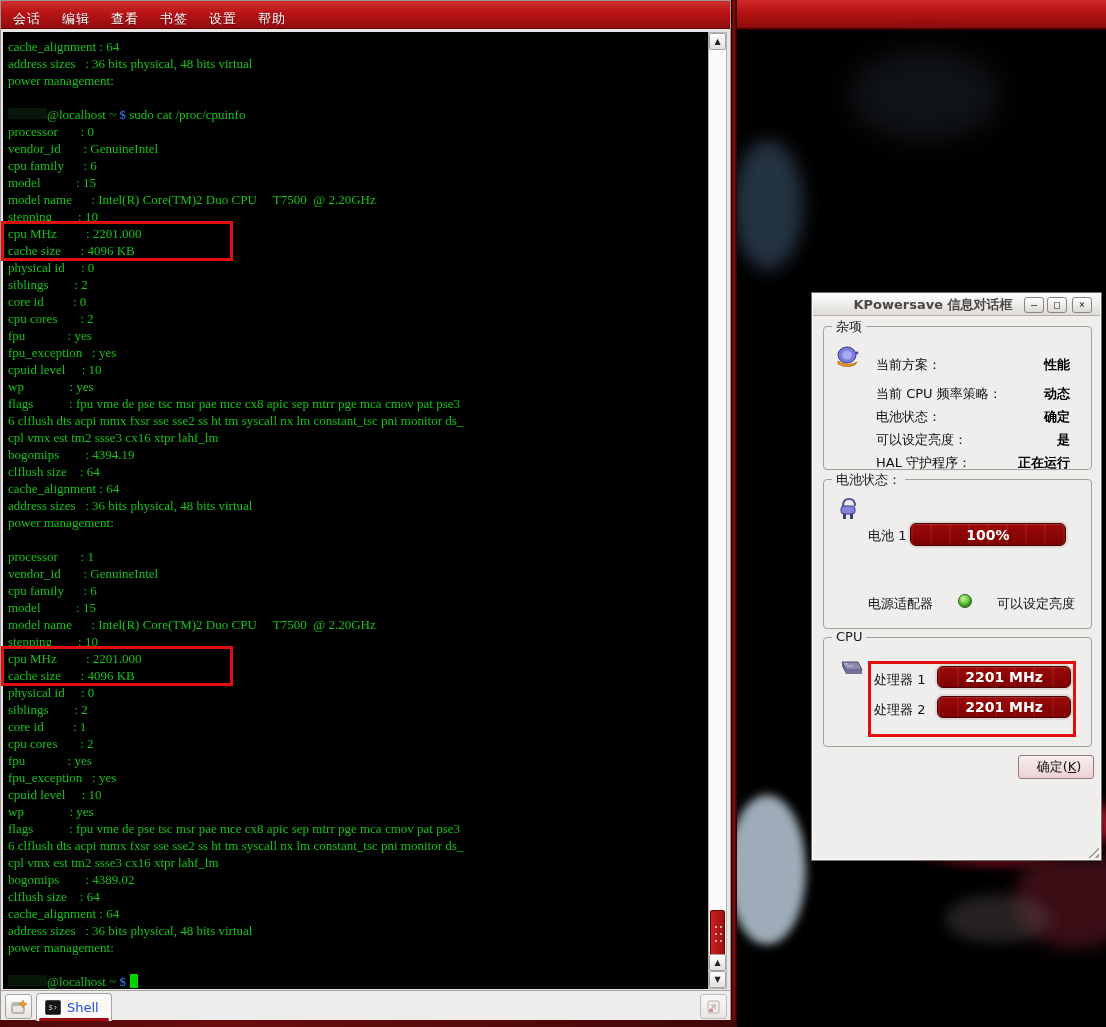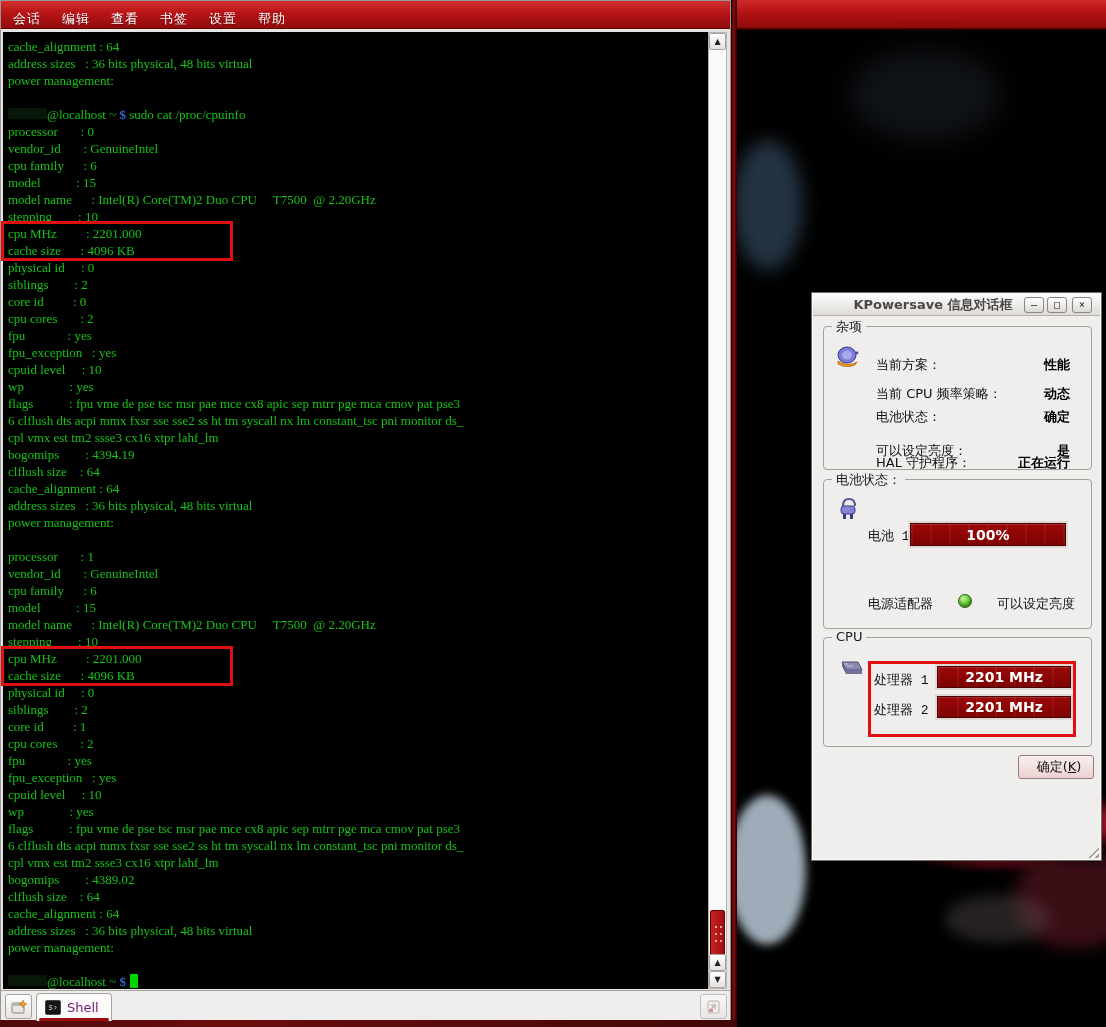--- a/index.html
+++ b/index.html
@@ -64,21 +64,21 @@
   
   .tabbar { position:absolute; left:0; top:989px; width:729px; height:30px;
     background:#efedeb; border-top:1px solid #aaa6a2; }
   .tb-btn { position:absolute; top:3px; width:27px; height:25px; background:linear-gradient(#fff,#e6e3e0);
     border:1px solid #a7a3a0; border-radius:3px; display:flex; align-items:center; justify-content:center; }
   .tab-shell { position:absolute; left:35px; top:2px; height:28px; padding:0 12px 0 8px;
     background:#fbfaf9; border:1px solid #a7a3a0; border-bottom:none; border-radius:4px 4px 0 0;
     display:flex; align-items:center; gap:6px; }
   .tab-shell .underline { position:absolute; left:2px; right:2px; bottom:0; height:3px;
     background:#9d0d0d; border-radius:2px; }
-  .tab-shell .label { font-size:13px; color:#701a75; }
+  .tab-shell .label { font-size:13px; color:#1d4ed8; }
   .mini-term { width:16px; height:15px; background:#151515; border:1px solid #444; border-radius:2px;
     color:#bfe8bf; font-size:8px; line-height:13px; text-align:center;
     font-family:"DejaVu Sans Mono",monospace; }
 
   
   .dialog { position:absolute; left:811px; top:292px; width:291px; height:569px;
     background:#efeeec; border:1px solid #6f6b68; box-shadow:0 2px 8px rgba(0,0,0,.55), inset 0 0 0 1px #fafafa; }
   .dtitle { position:absolute; left:1px; top:1px; right:1px; height:22px;
     background:linear-gradient(#fdfdfd,#dedbd7); border-bottom:1px solid #b5b1ad;
     display:flex; align-items:center; }
@@ -89,23 +89,23 @@
     font-family:"DejaVu Sans Mono",monospace; }
   .groupbox { position:absolute; border:1px solid #a5a19d; border-radius:4px; }
   .gb-legend { position:absolute; top:-9px; left:8px; background:#efeeec; padding:0 4px;
     font-size:13px; color:#1a1a1a; }
   .mrow { position:absolute; left:52px; right:21px; height:23px; display:flex; align-items:center; }
   .mrow .lbl { font-size:13px; color:#111; }
   .mrow .val { margin-left:auto; font-size:13px; font-weight:bold; color:#000; }
   .bar { position:absolute; background:
       repeating-linear-gradient(90deg, rgba(255,255,255,.055) 0 2px, transparent 2px 19px),
       linear-gradient(#9c0808,#7e0202);
-    border:1px solid #4a0101; border-radius:0; box-shadow:inset 0 1px 0 rgba(255,255,255,.15), 0 0 0 2px #dddad6;
+    border:1px solid #4a0101; border-radius:6px; box-shadow:inset 0 1px 0 rgba(255,255,255,.15), 0 0 0 2px #dddad6;
     color:#fff; font-weight:bold; font-size:14px; display:flex; align-items:center; justify-content:center; }
-  .rowlabel { position:absolute; font-size:13px; color:#111;font-family:Liberation Mono, monospace; }
+  .rowlabel { position:absolute; font-size:13px; color:#111; }
   .led { position:absolute; width:14px; height:14px; border-radius:50%;
     background:radial-gradient(circle at 35% 30%, #c6f7a6, #55c42c 55%, #2e7d12);
     border:1px solid #2a5c10; box-shadow:inset 0 -2px 3px rgba(0,0,0,.25); }
   .okbtn { position:absolute; left:206px; top:462px; width:76px; height:24px;
     background:linear-gradient(#f9eeee,#ecd2d2); border:1px solid #8d7f7f; border-radius:3px;
     font-size:13px; color:#111; display:flex; align-items:center; justify-content:center;padding-left:6px; }
   .grip { position:absolute; right:2px; bottom:2px; width:13px; height:13px;
     background:repeating-linear-gradient(135deg, transparent 0 2px, #9a9692 2px 3.5px, #fff 3.5px 4.5px);
     clip-path:polygon(100% 0, 100% 100%, 0 100%); }
   .hl-dialog { left:868px; top:661px; width:208px; height:76px; position:absolute; border:3px solid #e01010; }
@@ -212,21 +212,21 @@
             <span class="val">性能</span>
           </div>
           <div class="mrow" style="top: 55px;">
             <span class="lbl">当前 CPU 频率策略：</span>
             <span class="val">动态</span>
           </div>
           <div class="mrow" style="top: 78px;">
             <span class="lbl">电池状态：</span>
             <span class="val">确定</span>
           </div>
-          <div class="mrow" style="top: 112px;">
+          <div class="mrow" style="top: 101px;">
             <span class="lbl">可以设定亮度：</span>
             <span class="val">是</span>
           </div>
           <div class="mrow" style="top: 124px;">
             <span class="lbl">HAL 守护程序：</span>
             <span class="val">正在运行</span>
           </div>
         </div>
     </div>
 

